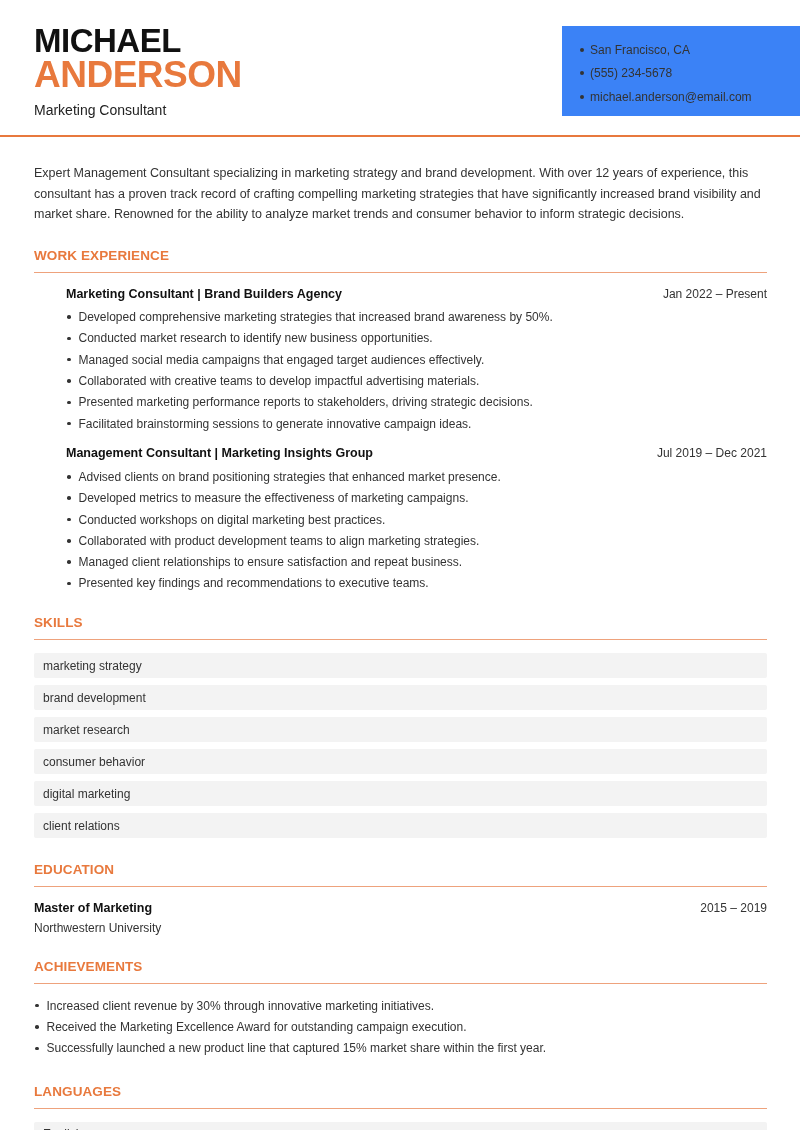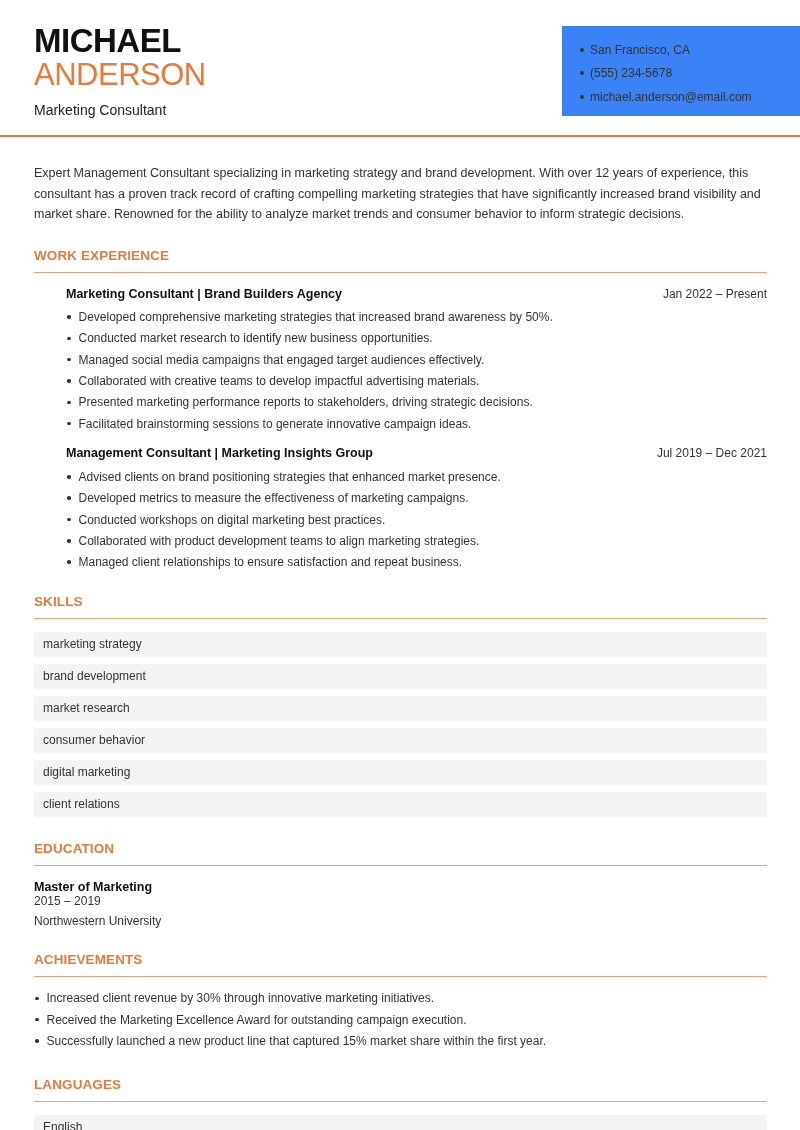--- a/index.html
+++ b/index.html
@@ -1,41 +1,41 @@
 <!DOCTYPE html>
 <html><head>
 <meta charset="utf-8">
 <style>
   * { box-sizing: border-box; margin: 0; padding: 0; }
   html, body { width: 800px; height: 1130px; background: #ffffff; }
   body { font-family: "Liberation Sans", "DejaVu Sans", sans-serif; color: #2b2b2b; position: relative; overflow: hidden; }
   .header { position: relative; height: 137px; border-bottom: 2px solid #e8793d; }
   .name-block { position: absolute; left: 34px; top: 24px; }
   .first-name { font-size: 33px; font-weight: 700; color: #111111; line-height: 34px; letter-spacing: -0.5px; }
-  .last-name { font-size: 31px; font-weight: 400; color: #e8793d; line-height: 34px; letter-spacing: -0.5px; }
+  .last-name { font-size: 37px; font-weight: 700; color: #e8793d; line-height: 34px; letter-spacing: -0.5px; }
   .job-title { margin-top: 10px; font-size: 14px; color: #222; }
   .contact-box { position: absolute; left: 562px; top: 26px; width: 238px; height: 90px; background: #3b82f6; padding: 12px 0 0 18px; }
   .contact-item { display: flex; align-items: center; font-size: 12px; color: #333; height: 23.5px; }
   .bullet { display: inline-block; width: 4px; height: 4px; background: #333; border-radius: 50%; margin-right: 6px; flex-shrink: 0; }
   .content { position: absolute; left: 34px; top: 163px; width: 733px; }
   .summary { font-size: 12.5px; line-height: 20.5px; color: #333; }
   .section { margin-top: 20px; }
   .section-title { font-size: 13.5px; font-weight: 700; color: #e8793d; padding-bottom: 9px; border-bottom: 1.5px solid #eea27c; letter-spacing: 0.1px; }
   .job { margin-top: 14px; margin-left: 32px; }
   .job + .job { margin-top: 12px; }
   .job-head { display: flex; justify-content: space-between; align-items: baseline; }
   .job-title-line { font-size: 12.5px; font-weight: 700; color: #111; }
   .job-date { font-size: 12px; color: #333; }
   .bullets { margin-top: 6px; }
   .bullet-item { display: flex; align-items: center; font-size: 12px; color: #333; height: 21.3px; }
   .bullet-item .bullet { margin-left: 1px; margin-right: 8px; width: 3.5px; height: 3.5px; }
   .tags { display: flex; gap: 7px; margin-top: 13px; flex-direction: column; }
   .tag { background: #f3f3f3; font-size: 12px; color: #333; padding: 0 9px; height: 25px; display: flex; align-items: center; border-radius: 2px; }
   .edu { margin-top: 14px; }
-  .edu-head { display: flex; justify-content: space-between; align-items: flex-start; flex-direction: column; }
+  .edu-head { display: flex; justify-content: space-between; align-items: flex-end; }
   .edu-degree { font-size: 12.5px; font-weight: 700; color: #111; }
   .edu-years { font-size: 12px; color: #333; }
   .edu-school { font-size: 12px; color: #333; margin-top: 6px; }
   .ach-list { margin-top: 11px; }
 </style>
 </head>
 <body>
 
 <div class="header">
   <div class="name-block">
@@ -117,20 +117,24 @@
             <span>Conducted workshops on digital marketing best practices.</span>
           </div>
         <div class="bullet-item">
             <span class="bullet"></span>
             <span>Collaborated with product development teams to align marketing strategies.</span>
           </div>
         <div class="bullet-item">
             <span class="bullet"></span>
             <span>Managed client relationships to ensure satisfaction and repeat business.</span>
           </div>
+        <div class="bullet-item">
+            <span class="bullet"></span>
+            <span>Presented key findings and recommendations to executive teams.</span>
+          </div>
       </div>
     </div>
   </div>
 
   <div class="section" style="margin-top:21px;">
     <div class="section-title">SKILLS</div>
     <div class="tags">
       <span class="tag">marketing strategy</span>
       <span class="tag">brand development</span>
       <span class="tag">market research</span>

